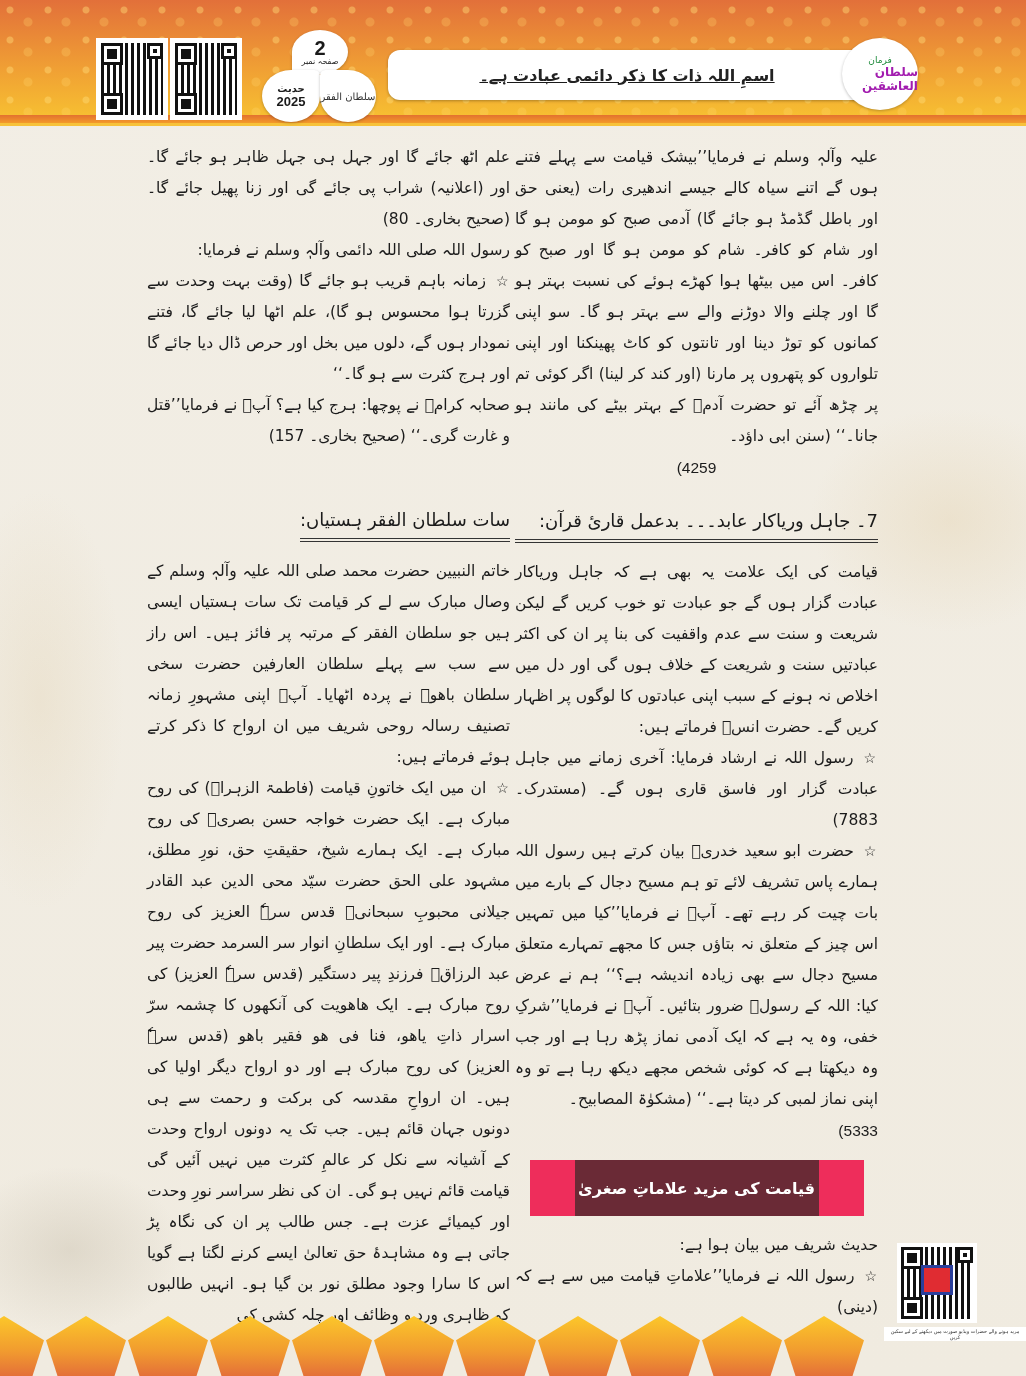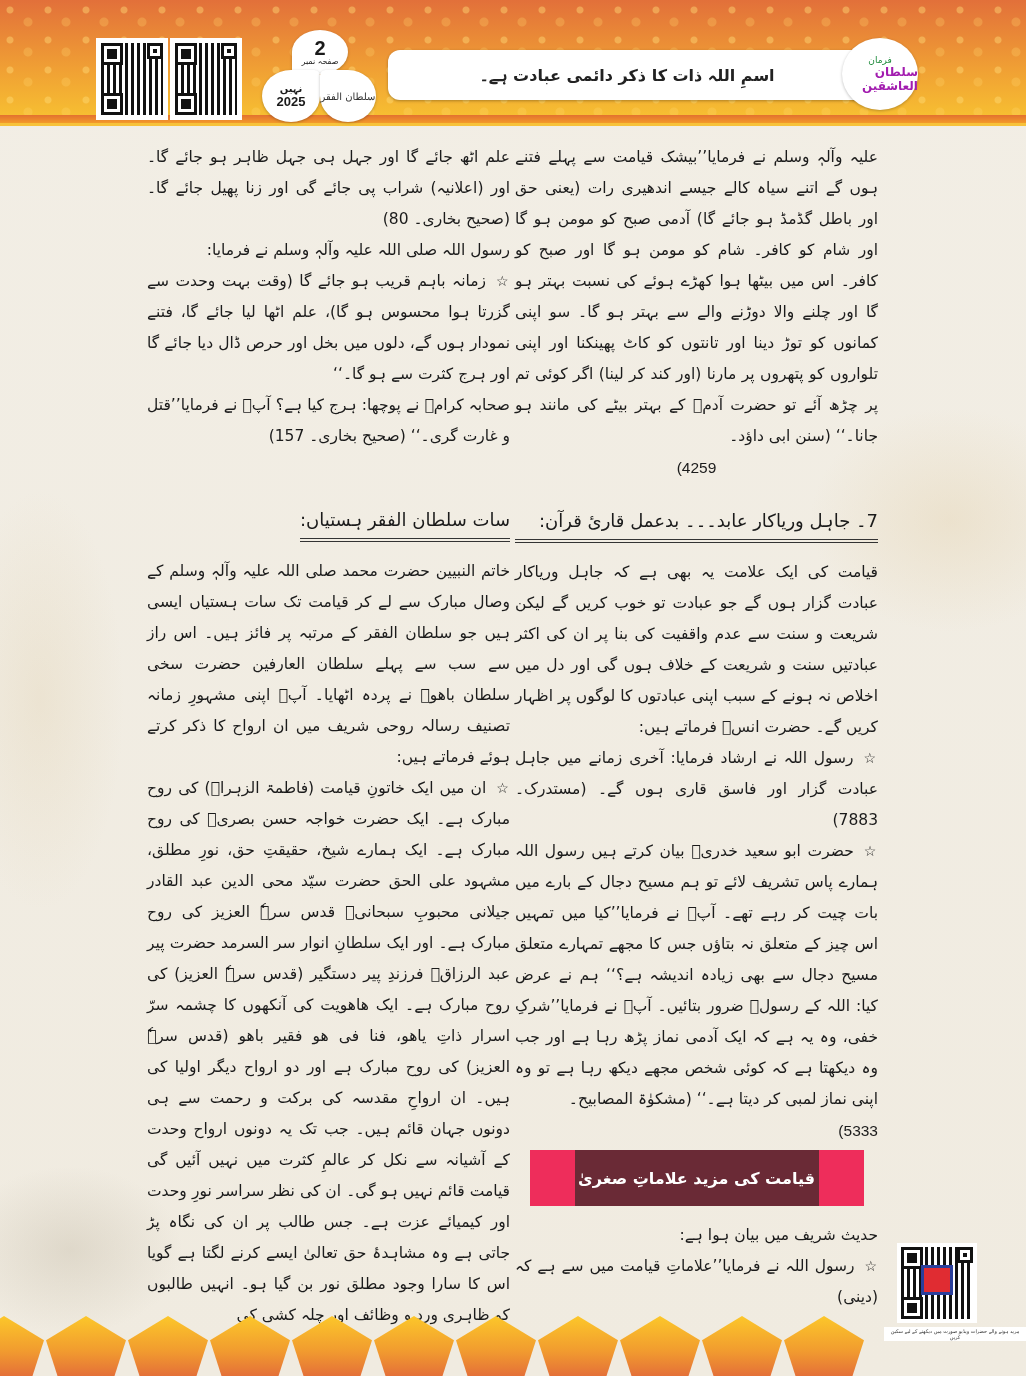--- a/index.html
+++ b/index.html
@@ -72,21 +72,21 @@
   .badge-page .lbl { font-size: 8px; direction: rtl; }
   .badge-date { left: 262px; top: 70px; width: 58px; height: 52px; border-radius: 50% 10% 50% 50%; }
   .badge-date .m { font-size: 10px; font-weight: bold; direction: rtl; }
   .badge-date .y { font-family: "Liberation Sans", sans-serif; font-weight: bold; font-size: 13px; }
   .badge-mag { left: 320px; top: 70px; width: 56px; height: 52px; border-radius: 10% 50% 50% 50%; }
   .badge-mag .t { font-size: 10px; font-family: "DejaVu Serif", serif; direction: rtl; color: #333; }
   .quote-box {
     position: absolute; left: 388px; top: 50px; width: 478px; height: 50px;
     background: #fff; border-radius: 12px;
     box-shadow: 0 1px 3px rgba(0,0,0,0.3);
-    display: flex; align-items: center; justify-content: center;
+    display: flex; align-items: center; justify-content: center; text-decoration: underline;
   }
   .quote-box span { direction: rtl; font-size: 16px; font-weight: bold; color: #222; }
   .quote-badge {
     position: absolute; left: 842px; top: 38px; width: 76px; height: 72px;
     background: #fff; border-radius: 50% 50% 50% 50% / 50% 50% 50% 50%;
     box-shadow: 0 1px 3px rgba(0,0,0,0.25);
     display: flex; flex-direction: column; align-items: center; justify-content: center;
     direction: rtl;
   }
   .quote-badge .a { font-size: 9px; color: #1c8a3a; }
@@ -103,21 +103,21 @@
   .col p { margin-bottom: 0; }
   .star { font-family: "DejaVu Sans", sans-serif; margin-left: 10px; font-size: 14px; }
   .ref-num { font-family: "Liberation Sans", sans-serif; direction: ltr; }
   .heading {
     font-size: 18px; font-weight: normal; line-height: 32px; display: block;
     border-bottom: 4px double #333; padding-bottom: 2px; margin-bottom: 14px; width: max-content; max-width: 100%;
   }
   .heading.wide { width: 100%; }
   .spacer { height: 22px; }
   .banner {
-    position: relative; margin: 4px auto 14px auto; width: 334px; height: 56px;
+    position: relative; margin: 14px auto 14px auto; width: 334px; height: 56px;
     background: #ee2d5b; display: flex; align-items: center; justify-content: center;
   }
   .banner-inner {
     width: 244px; height: 56px; background: #6a2a36;
     display: flex; align-items: center; justify-content: center;
     color: #fff; font-size: 16px; font-weight: bold; direction: rtl;
   }
   
   .pent-row { position: absolute; left: 0; top: 1316px; width: 1026px; height: 60px; }
   .pent {
@@ -157,21 +157,21 @@
     <div class="qr-grid">
         <div class="qr-finder-r"></div>
       </div>
   </div>
 
   <div class="badge badge-page">
     <span class="num">2</span>
     <span class="lbl">صفحہ نمبر</span>
   </div>
   <div class="badge badge-date">
-    <span class="m">نہیں</span>
+    <span class="m">حدیث</span>
     <span class="y">2025</span>
   </div>
   <div class="badge badge-mag">
     <span class="t">سلطان الفقر</span>
   </div>
 
   <div class="quote-box">
     <span>اسمِ اللہ ذات کا ذکر دائمی عبادت ہے۔</span>
   </div>
   <div class="quote-badge">
@@ -191,21 +191,21 @@
   <p class="ref-num" style="text-align:right;">(5333</p>
   <div class="banner">
     <div class="banner-inner">قیامت کی مزید علاماتِ صغریٰ</div>
   </div>
   <p>حدیث شریف میں بیان ہوا ہے:</p>
   <p><span class="star">☆</span><span>رسول اللہ نے فرمایا’’علاماتِ قیامت میں سے ہے کہ (دینی)</span></p>
 </div>
 
 <div class="col col-left">
   <p>علم اٹھ جائے گا اور جہل ہی جہل ظاہر ہو جائے گا۔ اور (اعلانیہ) شراب پی جائے گی اور زنا پھیل جائے گا۔ (صحیح بخاری۔ 80)</p>
-  <p>رسول اللہ صلی اللہ علیہ وآلہٖ وسلم نے فرمایا:</p>
+  <p>رسول اللہ صلی اللہ دائمی وآلہٖ وسلم نے فرمایا:</p>
   <p><span class="star">☆</span><span>زمانہ باہم قریب ہو جائے گا (وقت بہت وحدت سے گزرتا ہوا محسوس ہو گا)، علم اٹھا لیا جائے گا، فتنے نمودار ہوں گے، دلوں میں بخل اور حرص ڈال دیا جائے گا اور ہرج کثرت سے ہو گا۔‘‘</span></p>
   <p>صحابہ کرامؓ نے پوچھا: ہرج کیا ہے؟ آپؐ نے فرمایا’’قتل و غارت گری۔‘‘ (صحیح بخاری۔ 157)</p>
   <div class="spacer" style="height:52px;"></div>
   <span class="heading">سات سلطان الفقر ہستیاں:</span>
   <p>خاتم النبیین حضرت محمد صلی اللہ علیہ وآلہٖ وسلم کے وصال مبارک سے لے کر قیامت تک سات ہستیاں ایسی ہیں جو سلطان الفقر کے مرتبہ پر فائز ہیں۔ اس راز سے سب سے پہلے سلطان العارفین حضرت سخی سلطان باھوؒ نے پردہ اٹھایا۔ آپؒ اپنی مشہورِ زمانہ تصنیف رسالہ روحی شریف میں ان ارواح کا ذکر کرتے ہوئے فرماتے ہیں:</p>
   <p><span class="star">☆</span><span>ان میں ایک خاتونِ قیامت (فاطمۃ الزہراؓ) کی روح مبارک ہے۔ ایک حضرت خواجہ حسن بصریؓ کی روح مبارک ہے۔ ایک ہمارے شیخ، حقیقتِ حق، نورِ مطلق، مشہود علی الحق حضرت سیّد محی الدین عبد القادر جیلانی محبوبِ سبحانیؓ قدس سرہٗ العزیز کی روح مبارک ہے۔ اور ایک سلطانِ انوار سر السرمد حضرت پیر عبد الرزاقؒ فرزندِ پیر دستگیر (قدس سرہٗ العزیز) کی روح مبارک ہے۔ ایک ھاھویت کی آنکھوں کا چشمہ سرّ اسرار ذاتِ یاھو، فنا فی ھو فقیر باھو (قدس سرہٗ العزیز) کی روح مبارک ہے اور دو ارواح دیگر اولیا کی ہیں۔ ان ارواحِ مقدسہ کی برکت و رحمت سے ہی دونوں جہان قائم ہیں۔ جب تک یہ دونوں ارواح وحدت کے آشیانہ سے نکل کر عالمِ کثرت میں نہیں آئیں گی قیامت قائم نہیں ہو گی۔ ان کی نظر سراسر نورِ وحدت اور کیمیائے عزت ہے۔ جس طالب پر ان کی نگاہ پڑ جاتی ہے وہ مشاہدۂ حق تعالیٰ ایسے کرنے لگتا ہے گویا اس کا سارا وجود مطلق نور بن گیا ہو۔ انہیں طالبوں کو ظاہری ورد و وظائف اور چلہ کشی کی</span></p>
 </div>
 
 <div class="qr-bottom">
   <div class="qr-grid">

